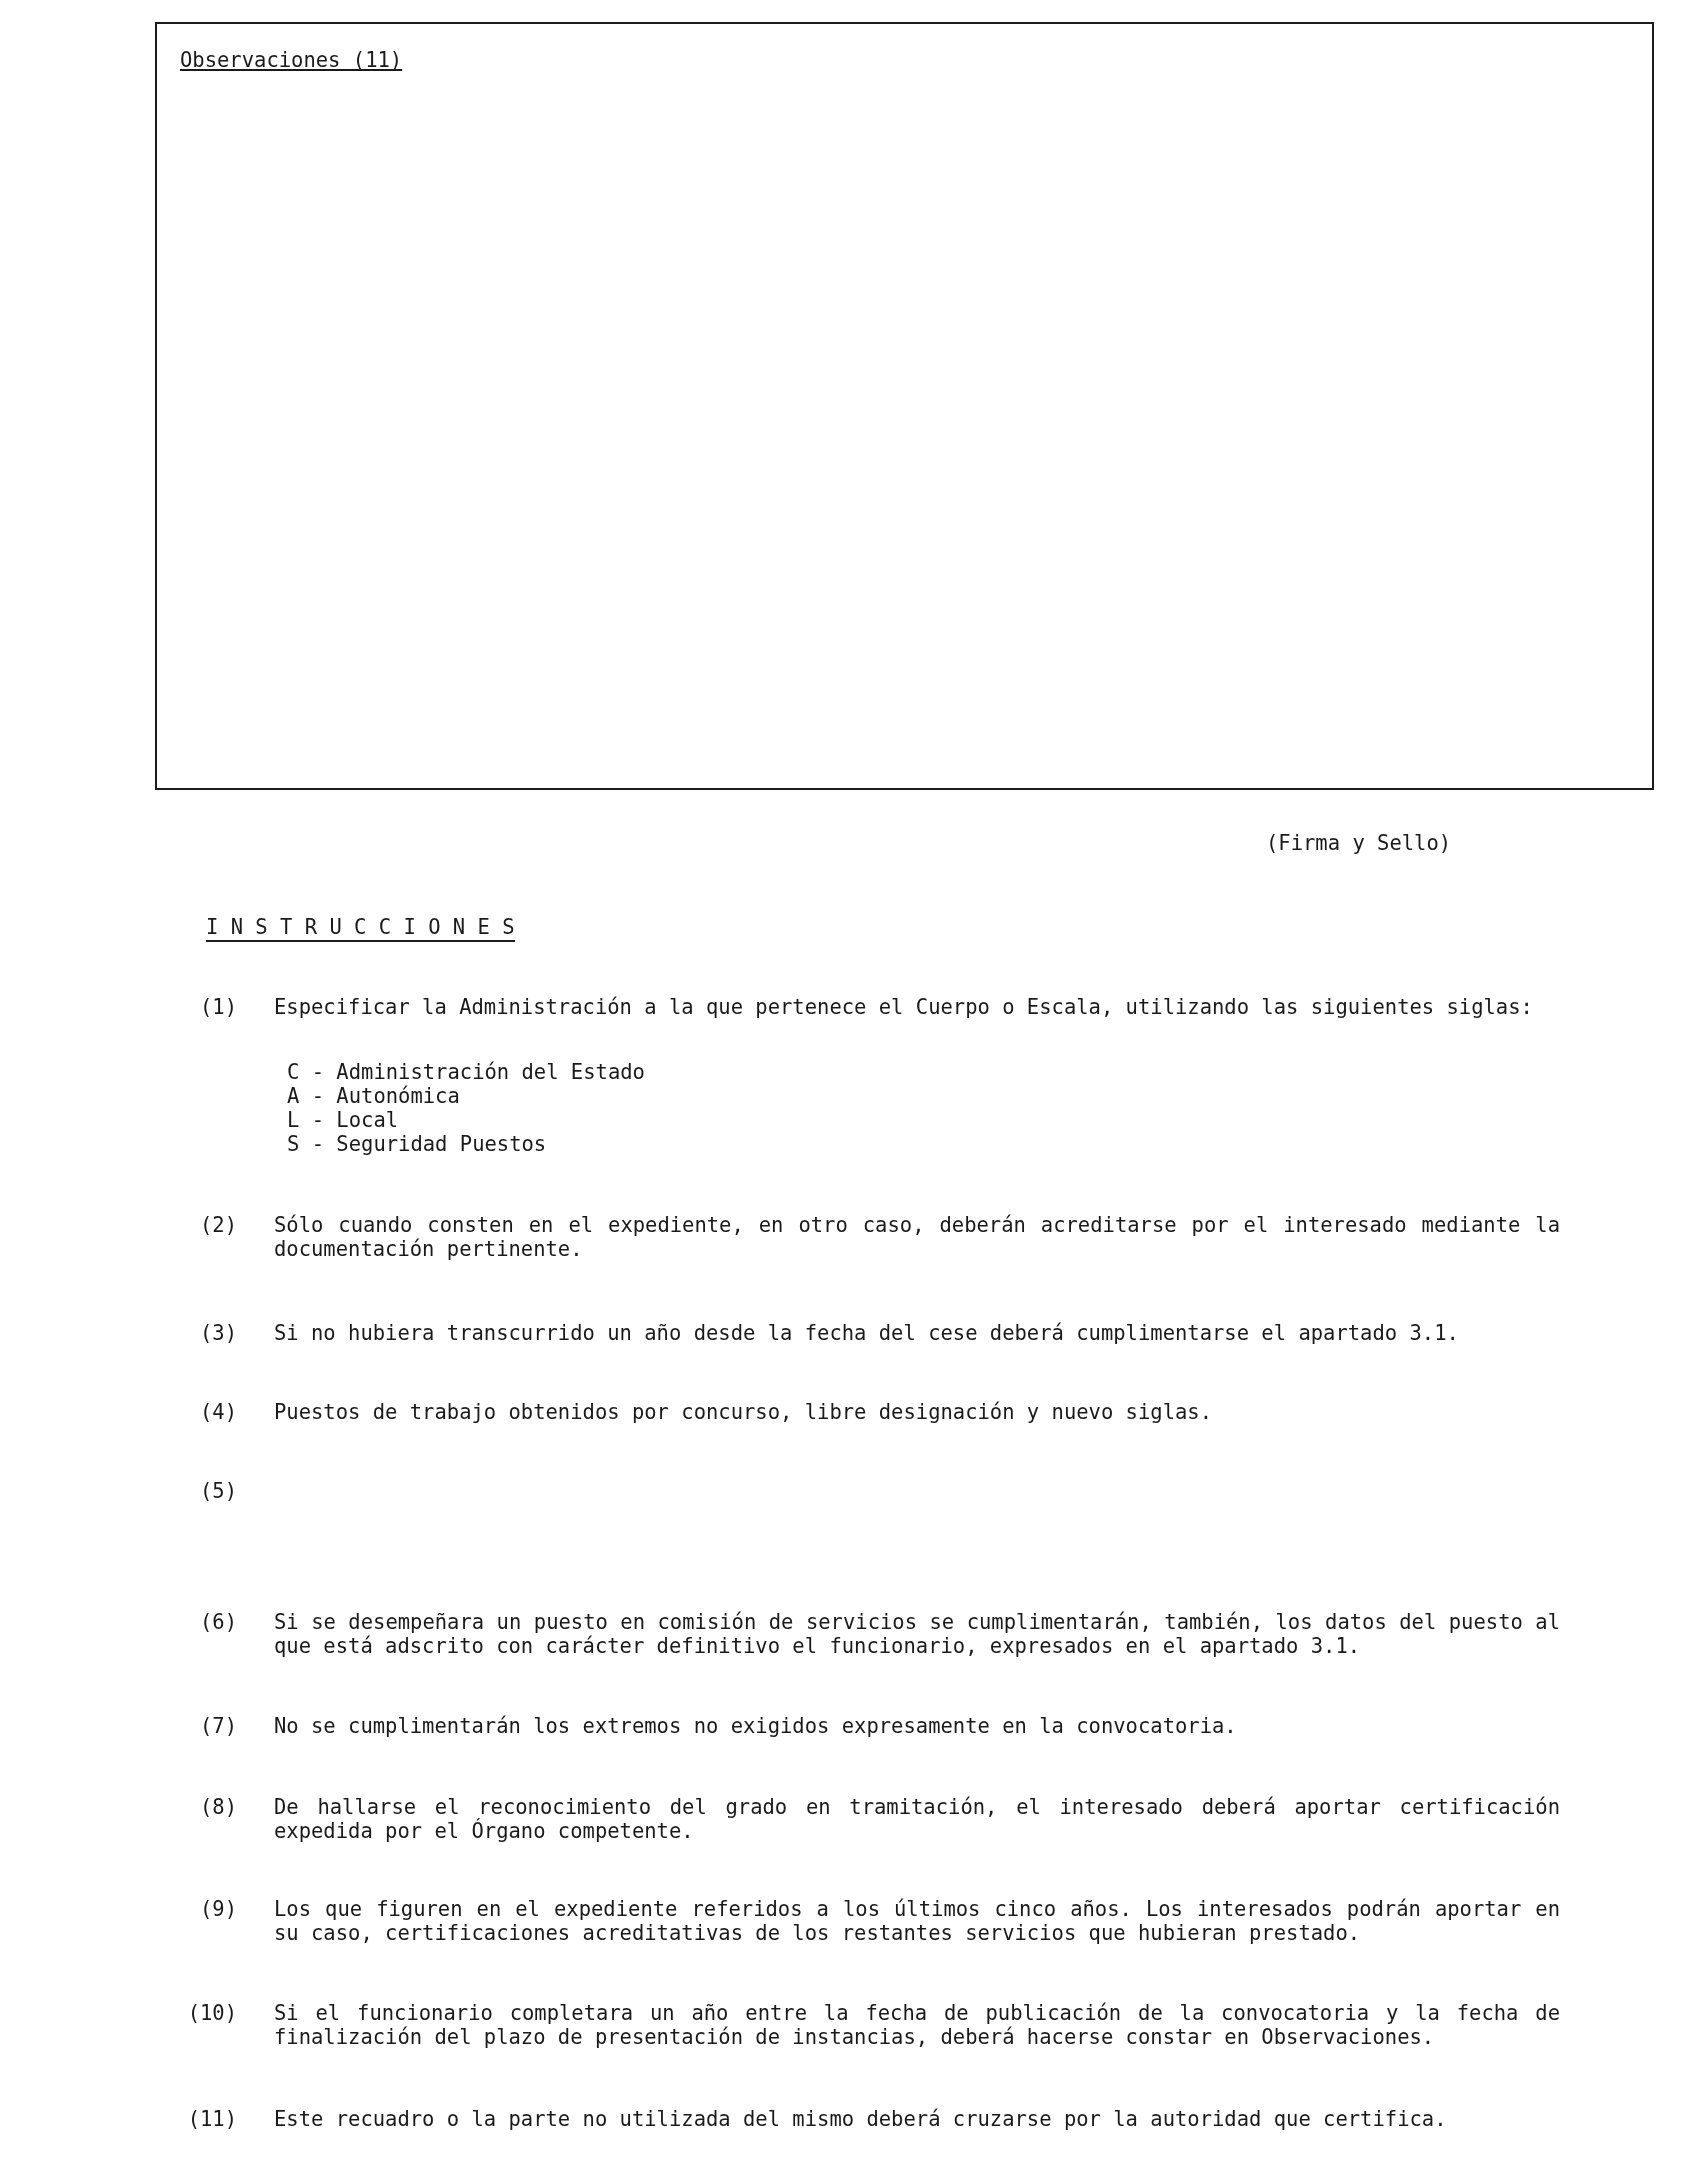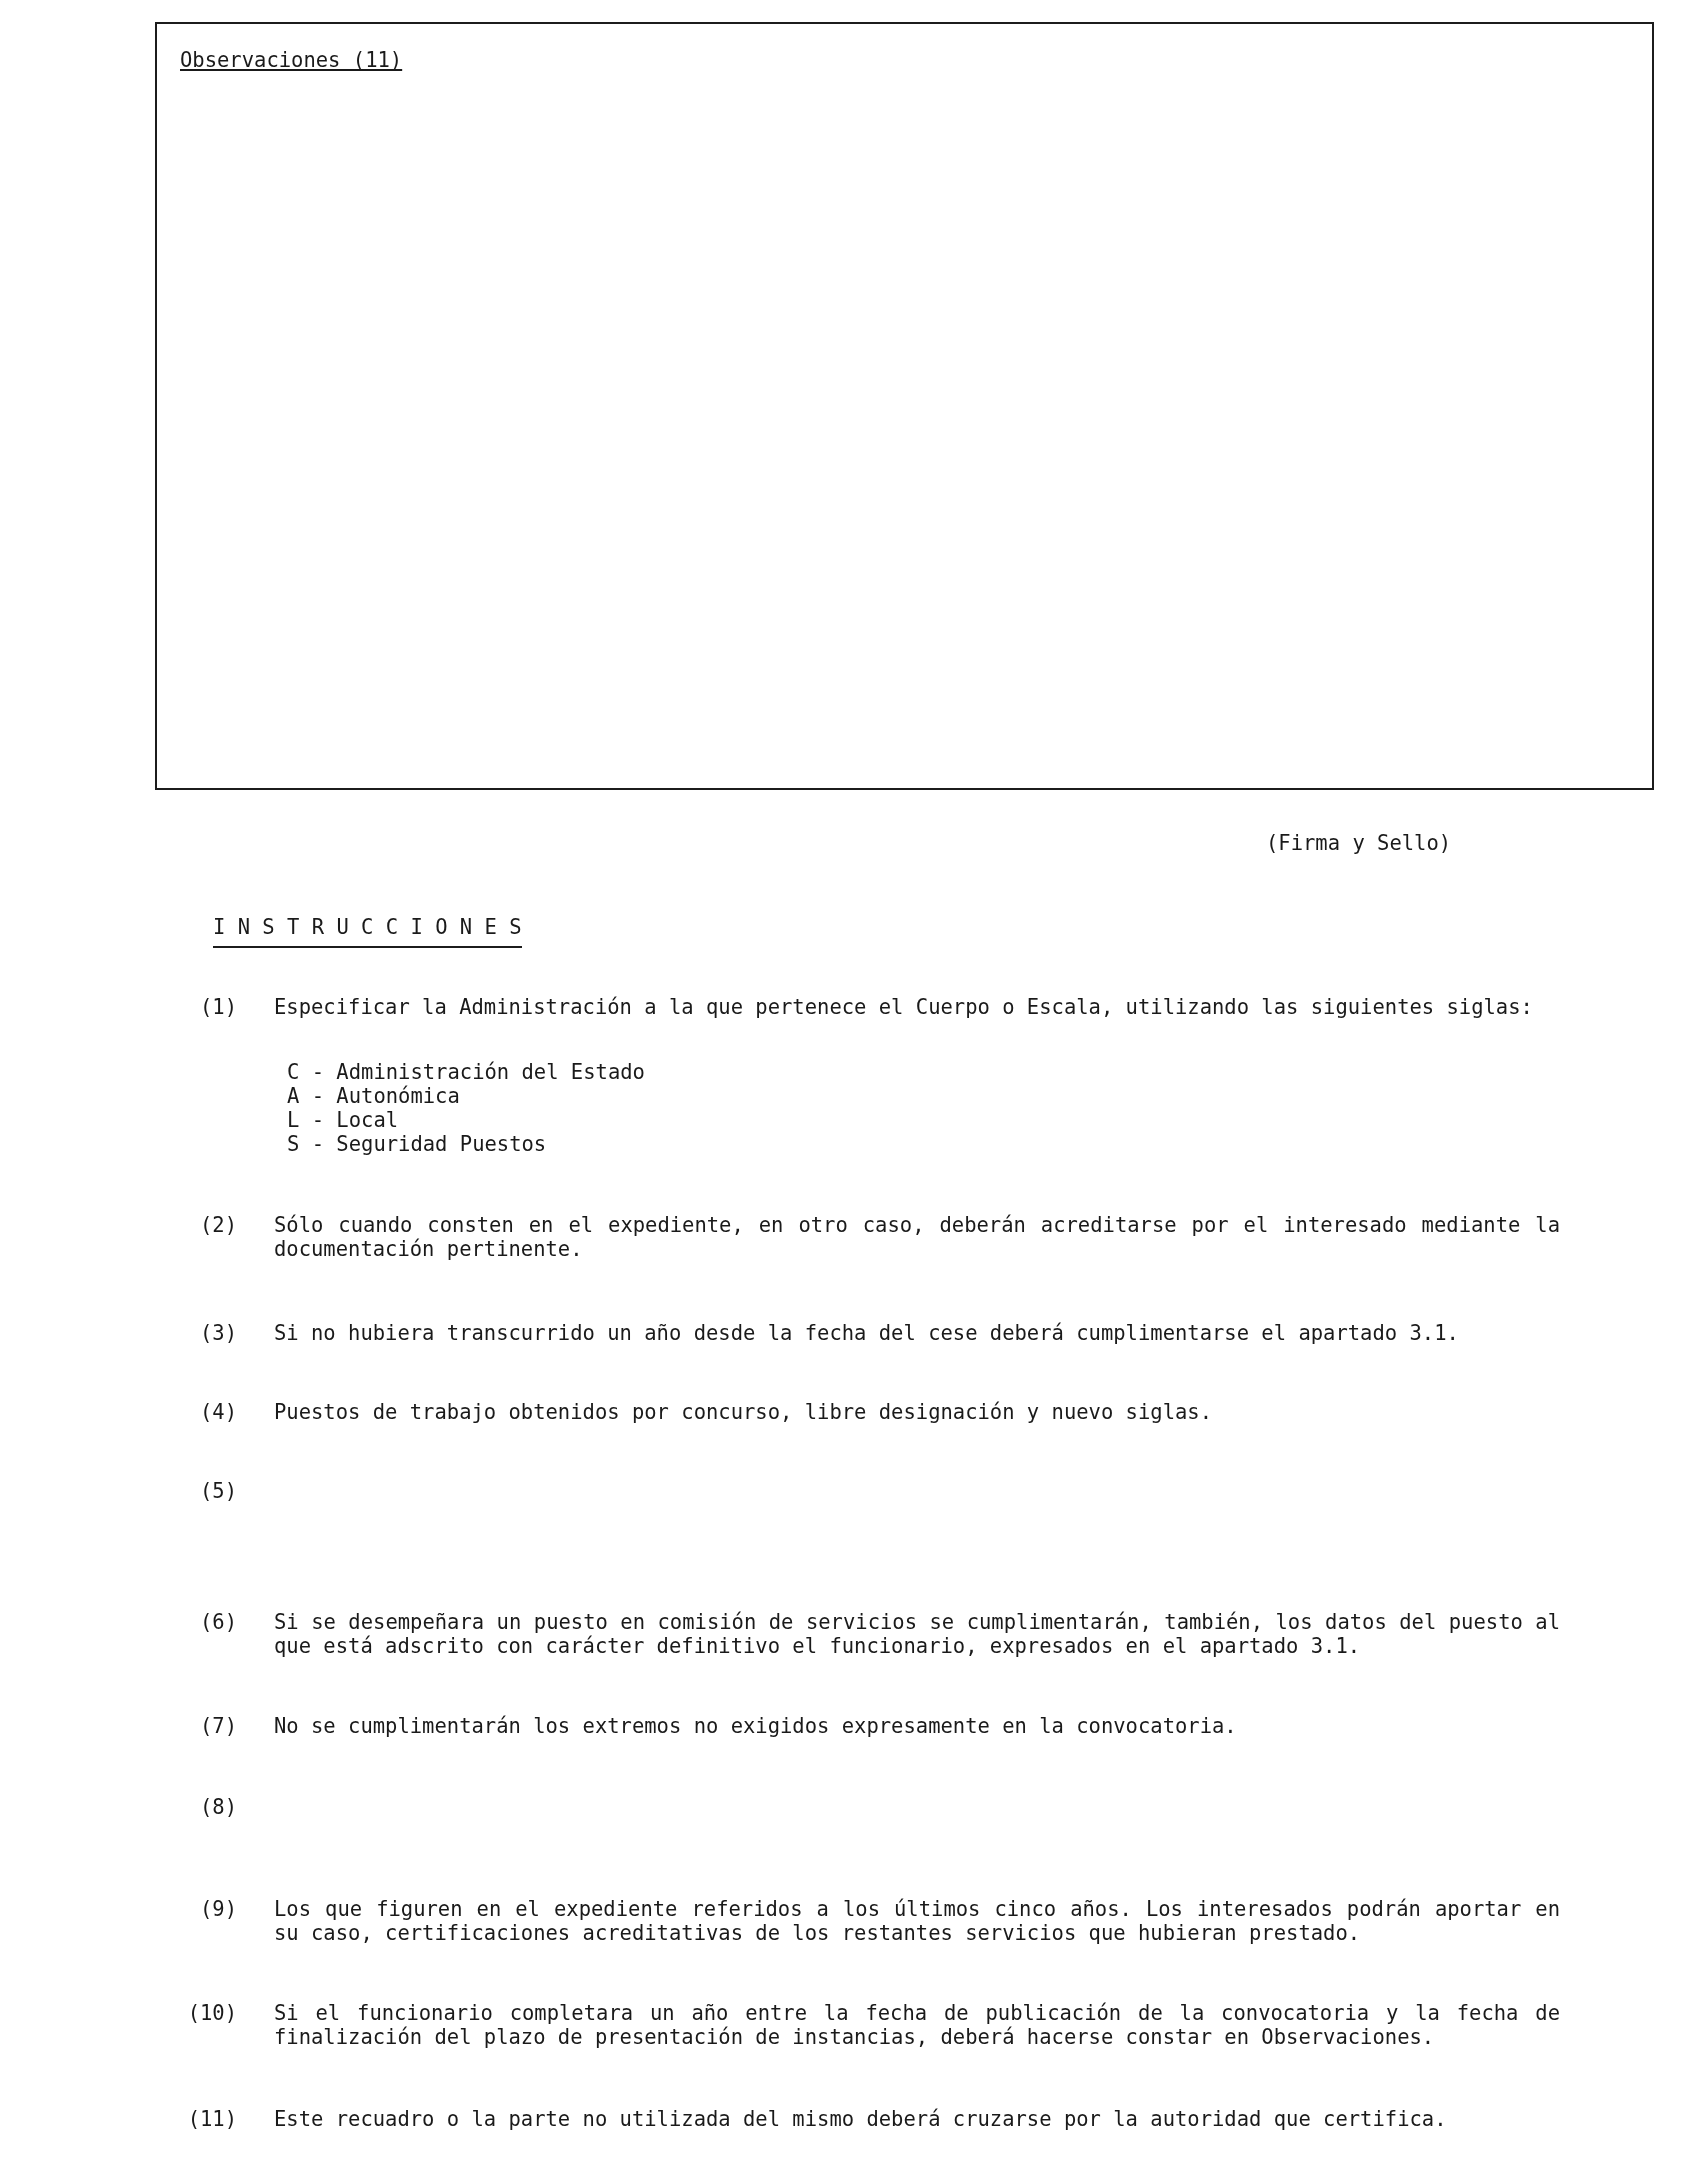--- a/index.html
+++ b/index.html
@@ -26,23 +26,23 @@
     white-space:nowrap;
     text-decoration:underline;
   }
   .firma-label{
     position:absolute;
     left:1266px;top:831px;
     white-space:nowrap;
   }
   .heading{
     position:absolute;
-    left:213px;top:915px;
+    left:206px;top:915px;
     display:inline-block;
-    padding-bottom:7px;
+    padding-bottom:1px;
     border-bottom:2.4px solid #1c1c1c;
     white-space:nowrap;
   }
   .inum{
     position:absolute;
     left:144px;
     width:93px;
     text-align:right;
     white-space:nowrap;
   }
@@ -92,20 +92,21 @@
 
   <div class="inum" style="top:1479px">(5)</div>
 
   <div class="inum" style="top:1610px">(6)</div>
   <div class="ipara" style="top:1610px">Si se desempeñara un puesto en comisión de servicios se cumplimentarán, también, los datos del puesto al que está adscrito con carácter definitivo el funcionario, expresados en el apartado 3.1.</div>
 
   <div class="inum" style="top:1714px">(7)</div>
   <div class="ipara" style="top:1714px">No se cumplimentarán los extremos no exigidos expresamente en la convocatoria.</div>
 
   <div class="inum" style="top:1795px">(8)</div>
+  <div class="ipara" style="top:1795px">De hallarse el reconocimiento del grado en tramitación, el interesado deberá aportar certificación expedida por el Órgano competente.</div>
 
   <div class="inum" style="top:1897px">(9)</div>
   <div class="ipara" style="top:1897px">Los que figuren en el expediente referidos a los últimos cinco años. Los interesados podrán aportar en su caso, certificaciones acreditativas de los restantes servicios que hubieran prestado.</div>
 
   <div class="inum" style="top:2001px">(10)</div>
   <div class="ipara" style="top:2001px">Si el funcionario completara un año entre la fecha de publicación de la convocatoria y la fecha de finalización del plazo de presentación de instancias, deberá hacerse constar en Observaciones.</div>
 
   <div class="inum" style="top:2107px">(11)</div>
   <div class="ipara" style="top:2107px">Este recuadro o la parte no utilizada del mismo deberá cruzarse por la autoridad que certifica.</div>
 

